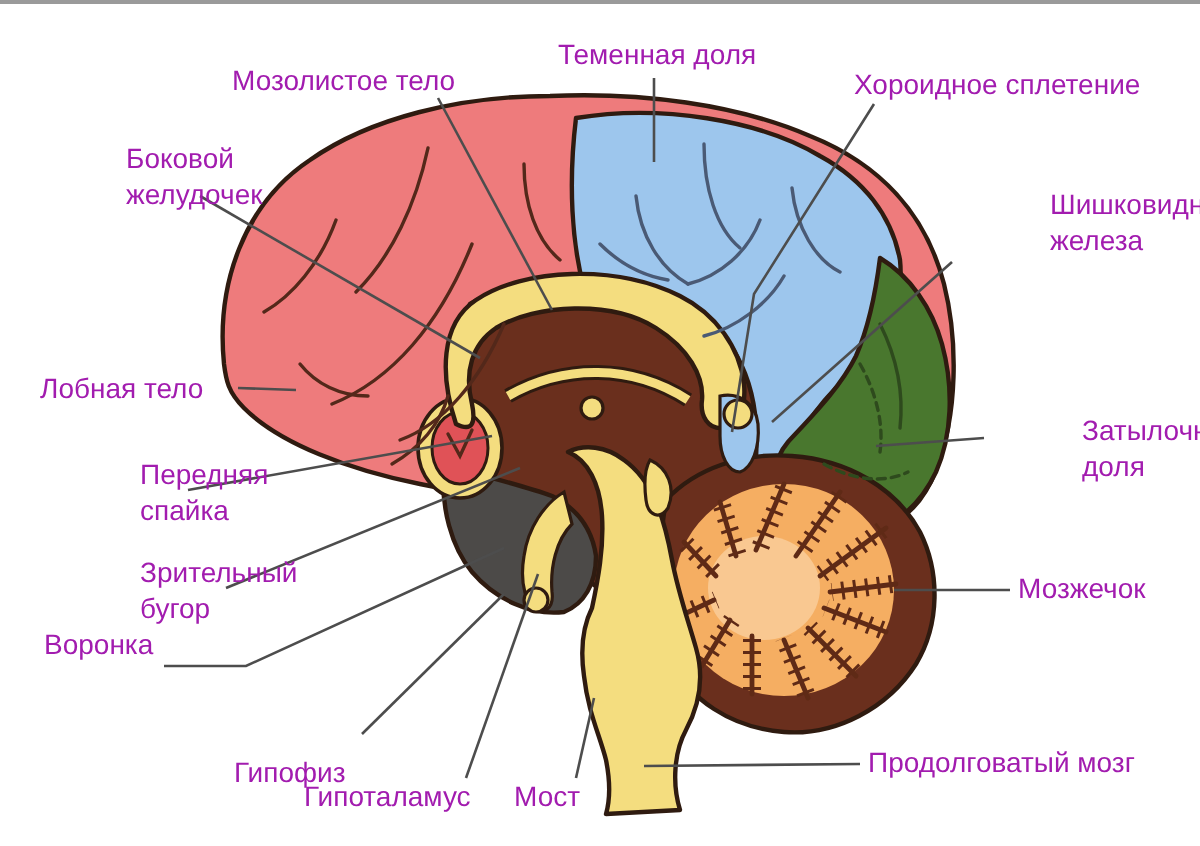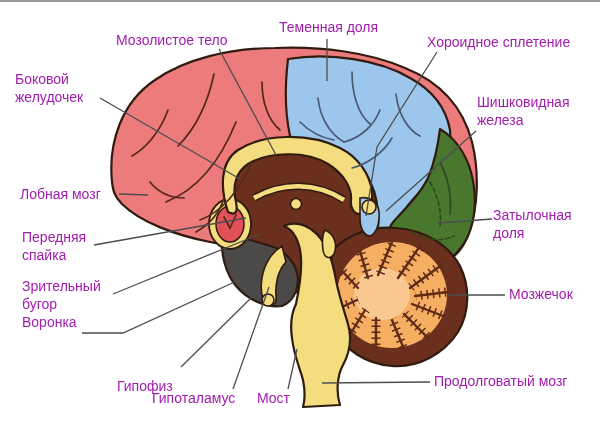--- a/index.html
+++ b/index.html
@@ -6,21 +6,21 @@
   .stage{
     position:relative;width:600px;height:423px;background:#fff;overflow:hidden;
     border-top:2px solid #9a9a9a;box-sizing:border-box;
     font-family:"Liberation Sans", sans-serif;
   }
   .stage svg{position:absolute;left:0;top:0;}
   .lbl{
     position:absolute;color:#a21caf;font-size:14px;line-height:1.25;
     white-space:nowrap;
   }
-  .wrap{white-space:normal;}
+  .wrap{white-space:normal;margin-left:48px;}
   .r{text-align:left;}
   .outline{stroke:#2f1b10;stroke-width:2.2;stroke-linejoin:round;}
   .thin{stroke:#2f1b10;stroke-width:1.6;}
   .sulcus{fill:none;stroke-width:1.7;stroke-linecap:round;}
   .sp{stroke:#53281a;}
   .sb{stroke:#4a5a75;}
   .sg{stroke:#2e4a1d;}
   .leader{stroke:#4d4d4d;stroke-width:1.3;fill:none;}
   .spine{fill:none;stroke:#5f2a16;stroke-width:2.4;stroke-linecap:round;}
   .teeth{fill:none;stroke:#5f2a16;stroke-width:9;stroke-dasharray:1.5 4.5;}
@@ -158,21 +158,21 @@
       <path d="M288,387 L297,347"></path>
       <path d="M430,380 L322,381"></path>
     </g>
   </svg>
 
   <div class="lbl" style="left:116px;top:30px">Мозолистое тело</div>
   <div class="lbl" style="left:279px;top:17px">Теменная доля</div>
   <div class="lbl" style="left:427px;top:32px">Хороидное сплетение</div>
   <div class="lbl wrap" style="left:15px;top:69px;width:84px">Боковой желудочек</div>
   <div class="lbl wrap r" style="left:477px;top:92px;width:100px">Шишковидная железа</div>
-  <div class="lbl" style="left:20px;top:184px">Лобная мозг</div>
+  <div class="lbl" style="left:20px;top:184px">Лобная тело</div>
   <div class="lbl wrap r" style="left:493px;top:205px;width:85px">Затылочная доля</div>
   <div class="lbl wrap" style="left:22px;top:227px;width:80px">Передняя спайка</div>
   <div class="lbl wrap" style="left:22px;top:276px;width:96px">Зрительный бугор</div>
   <div class="lbl" style="left:22px;top:312px">Воронка</div>
   <div class="lbl" style="left:509px;top:284px">Мозжечок</div>
   <div class="lbl" style="left:117px;top:376px">Гипофиз</div>
   <div class="lbl" style="left:152px;top:388px">Гипоталамус</div>
   <div class="lbl" style="left:257px;top:388px">Мост</div>
   <div class="lbl" style="left:434px;top:371px">Продолговатый мозг</div>
 

